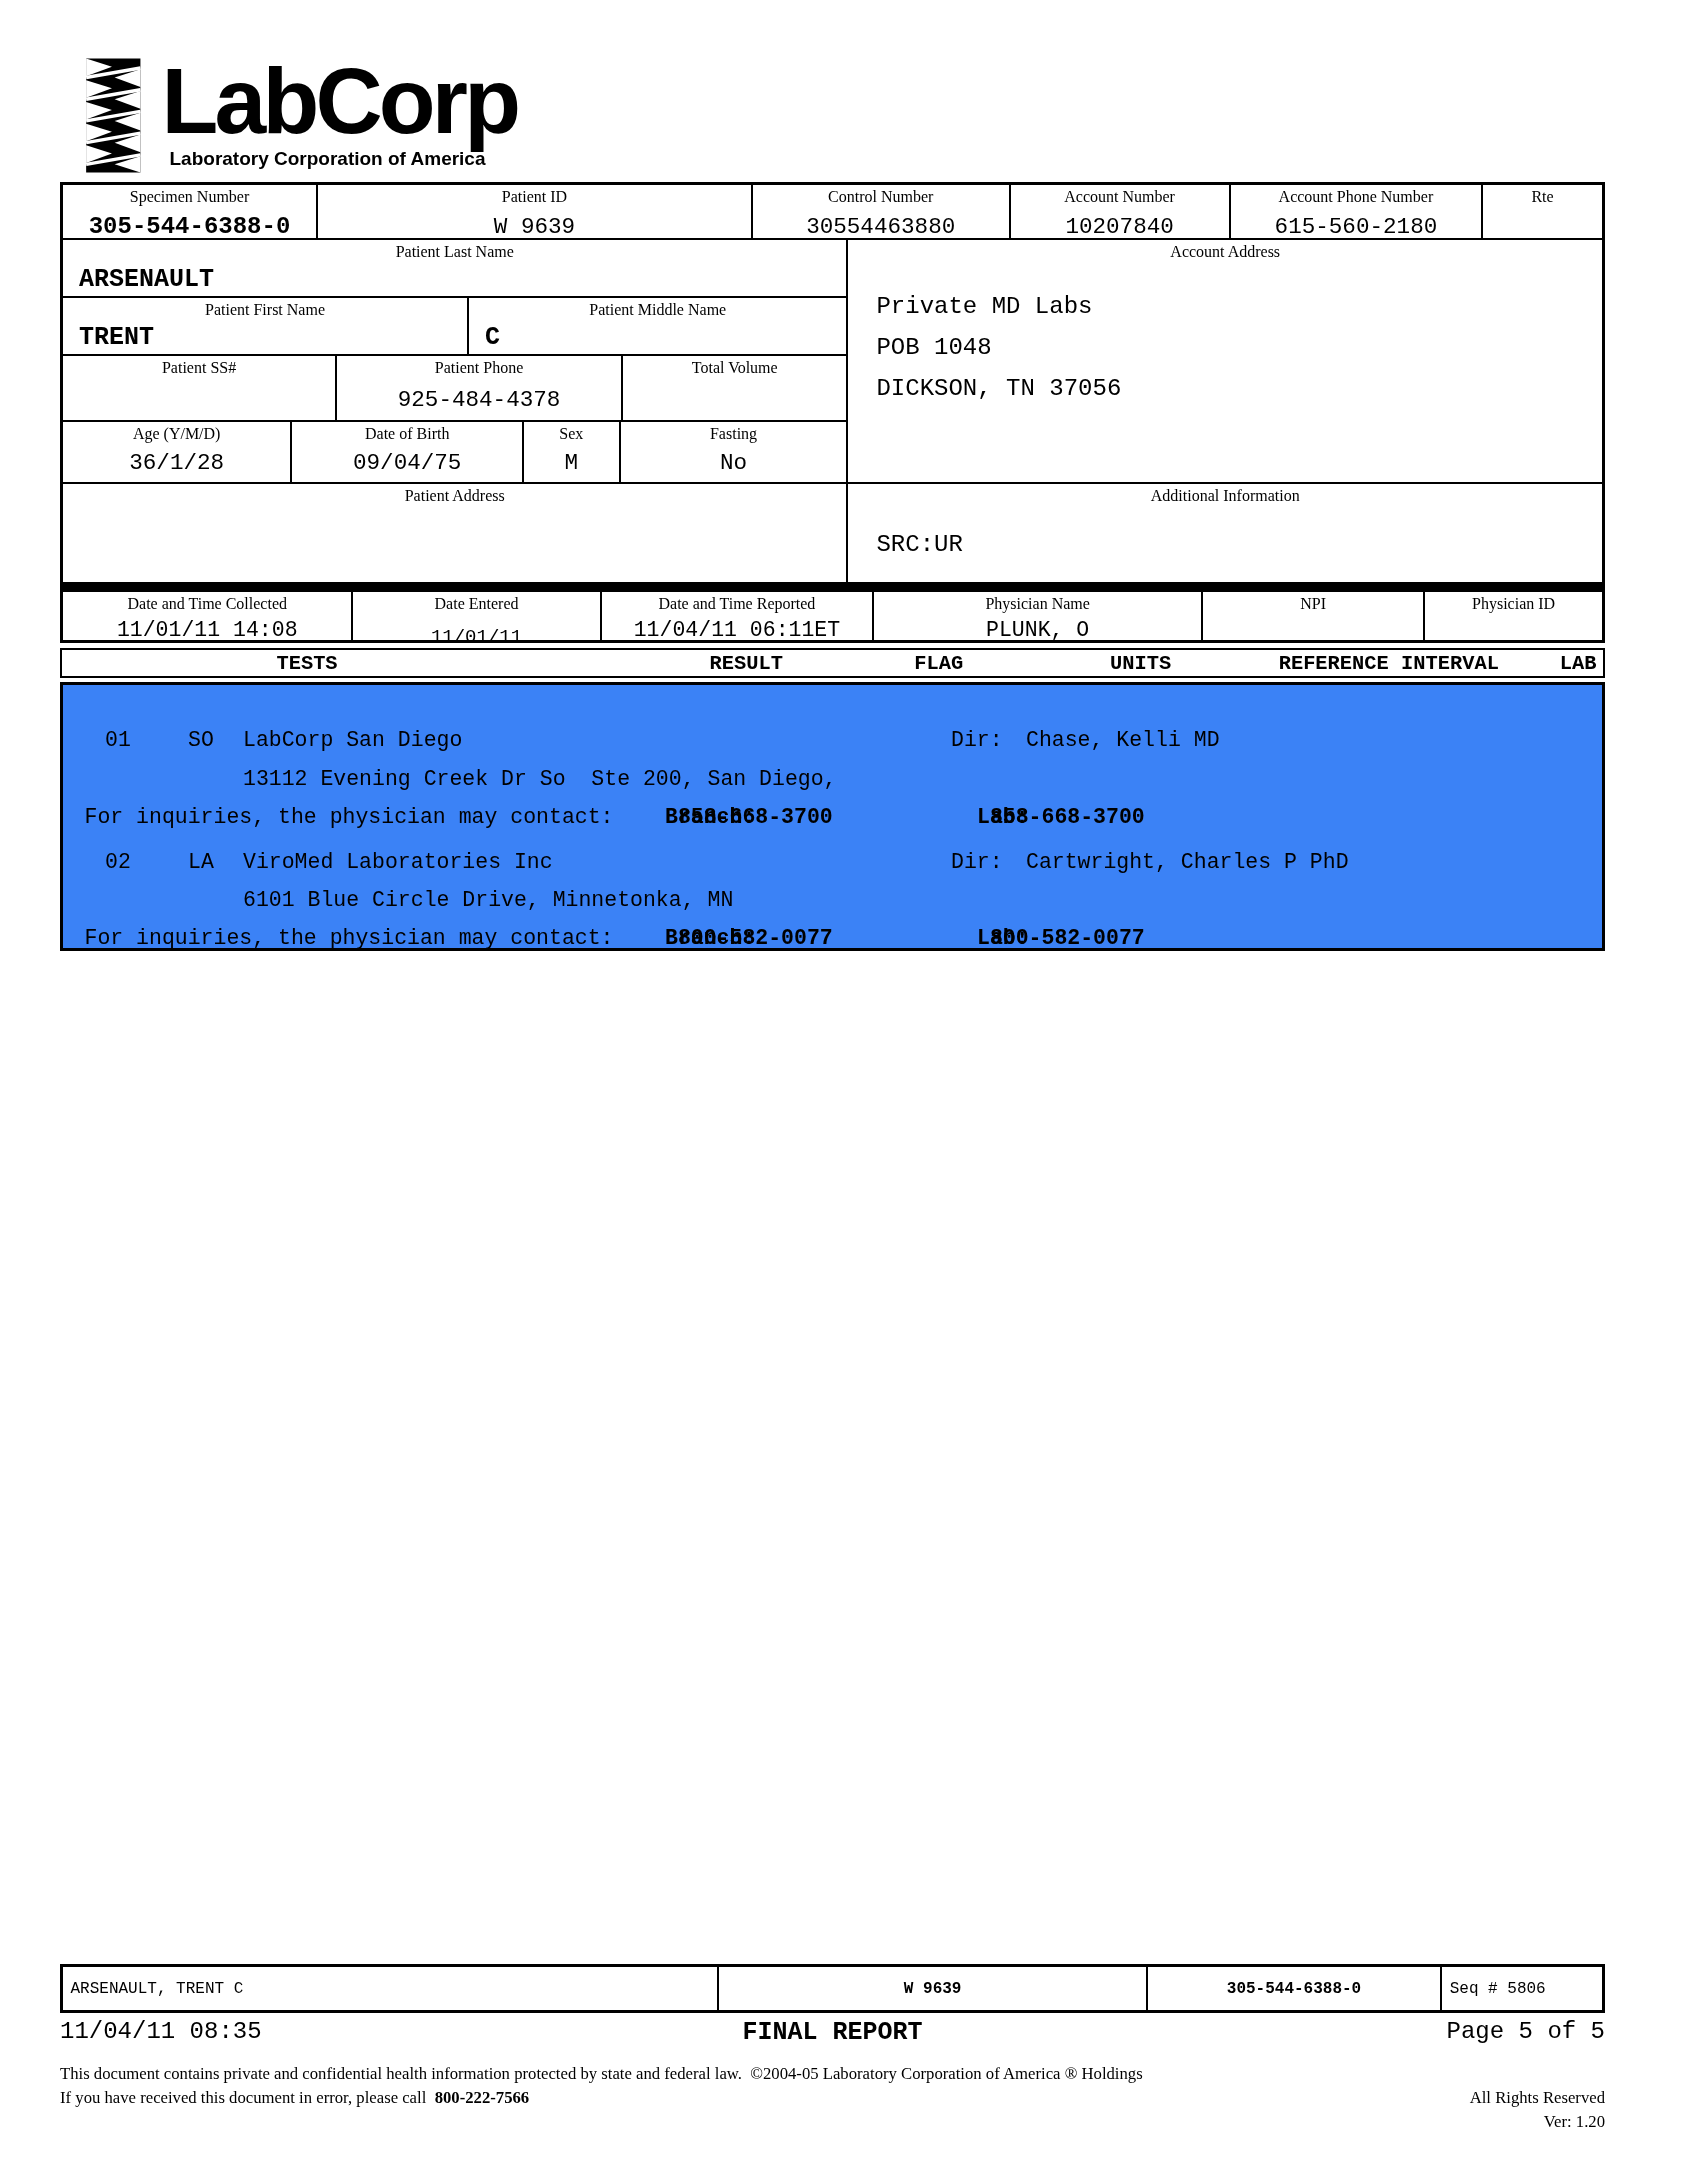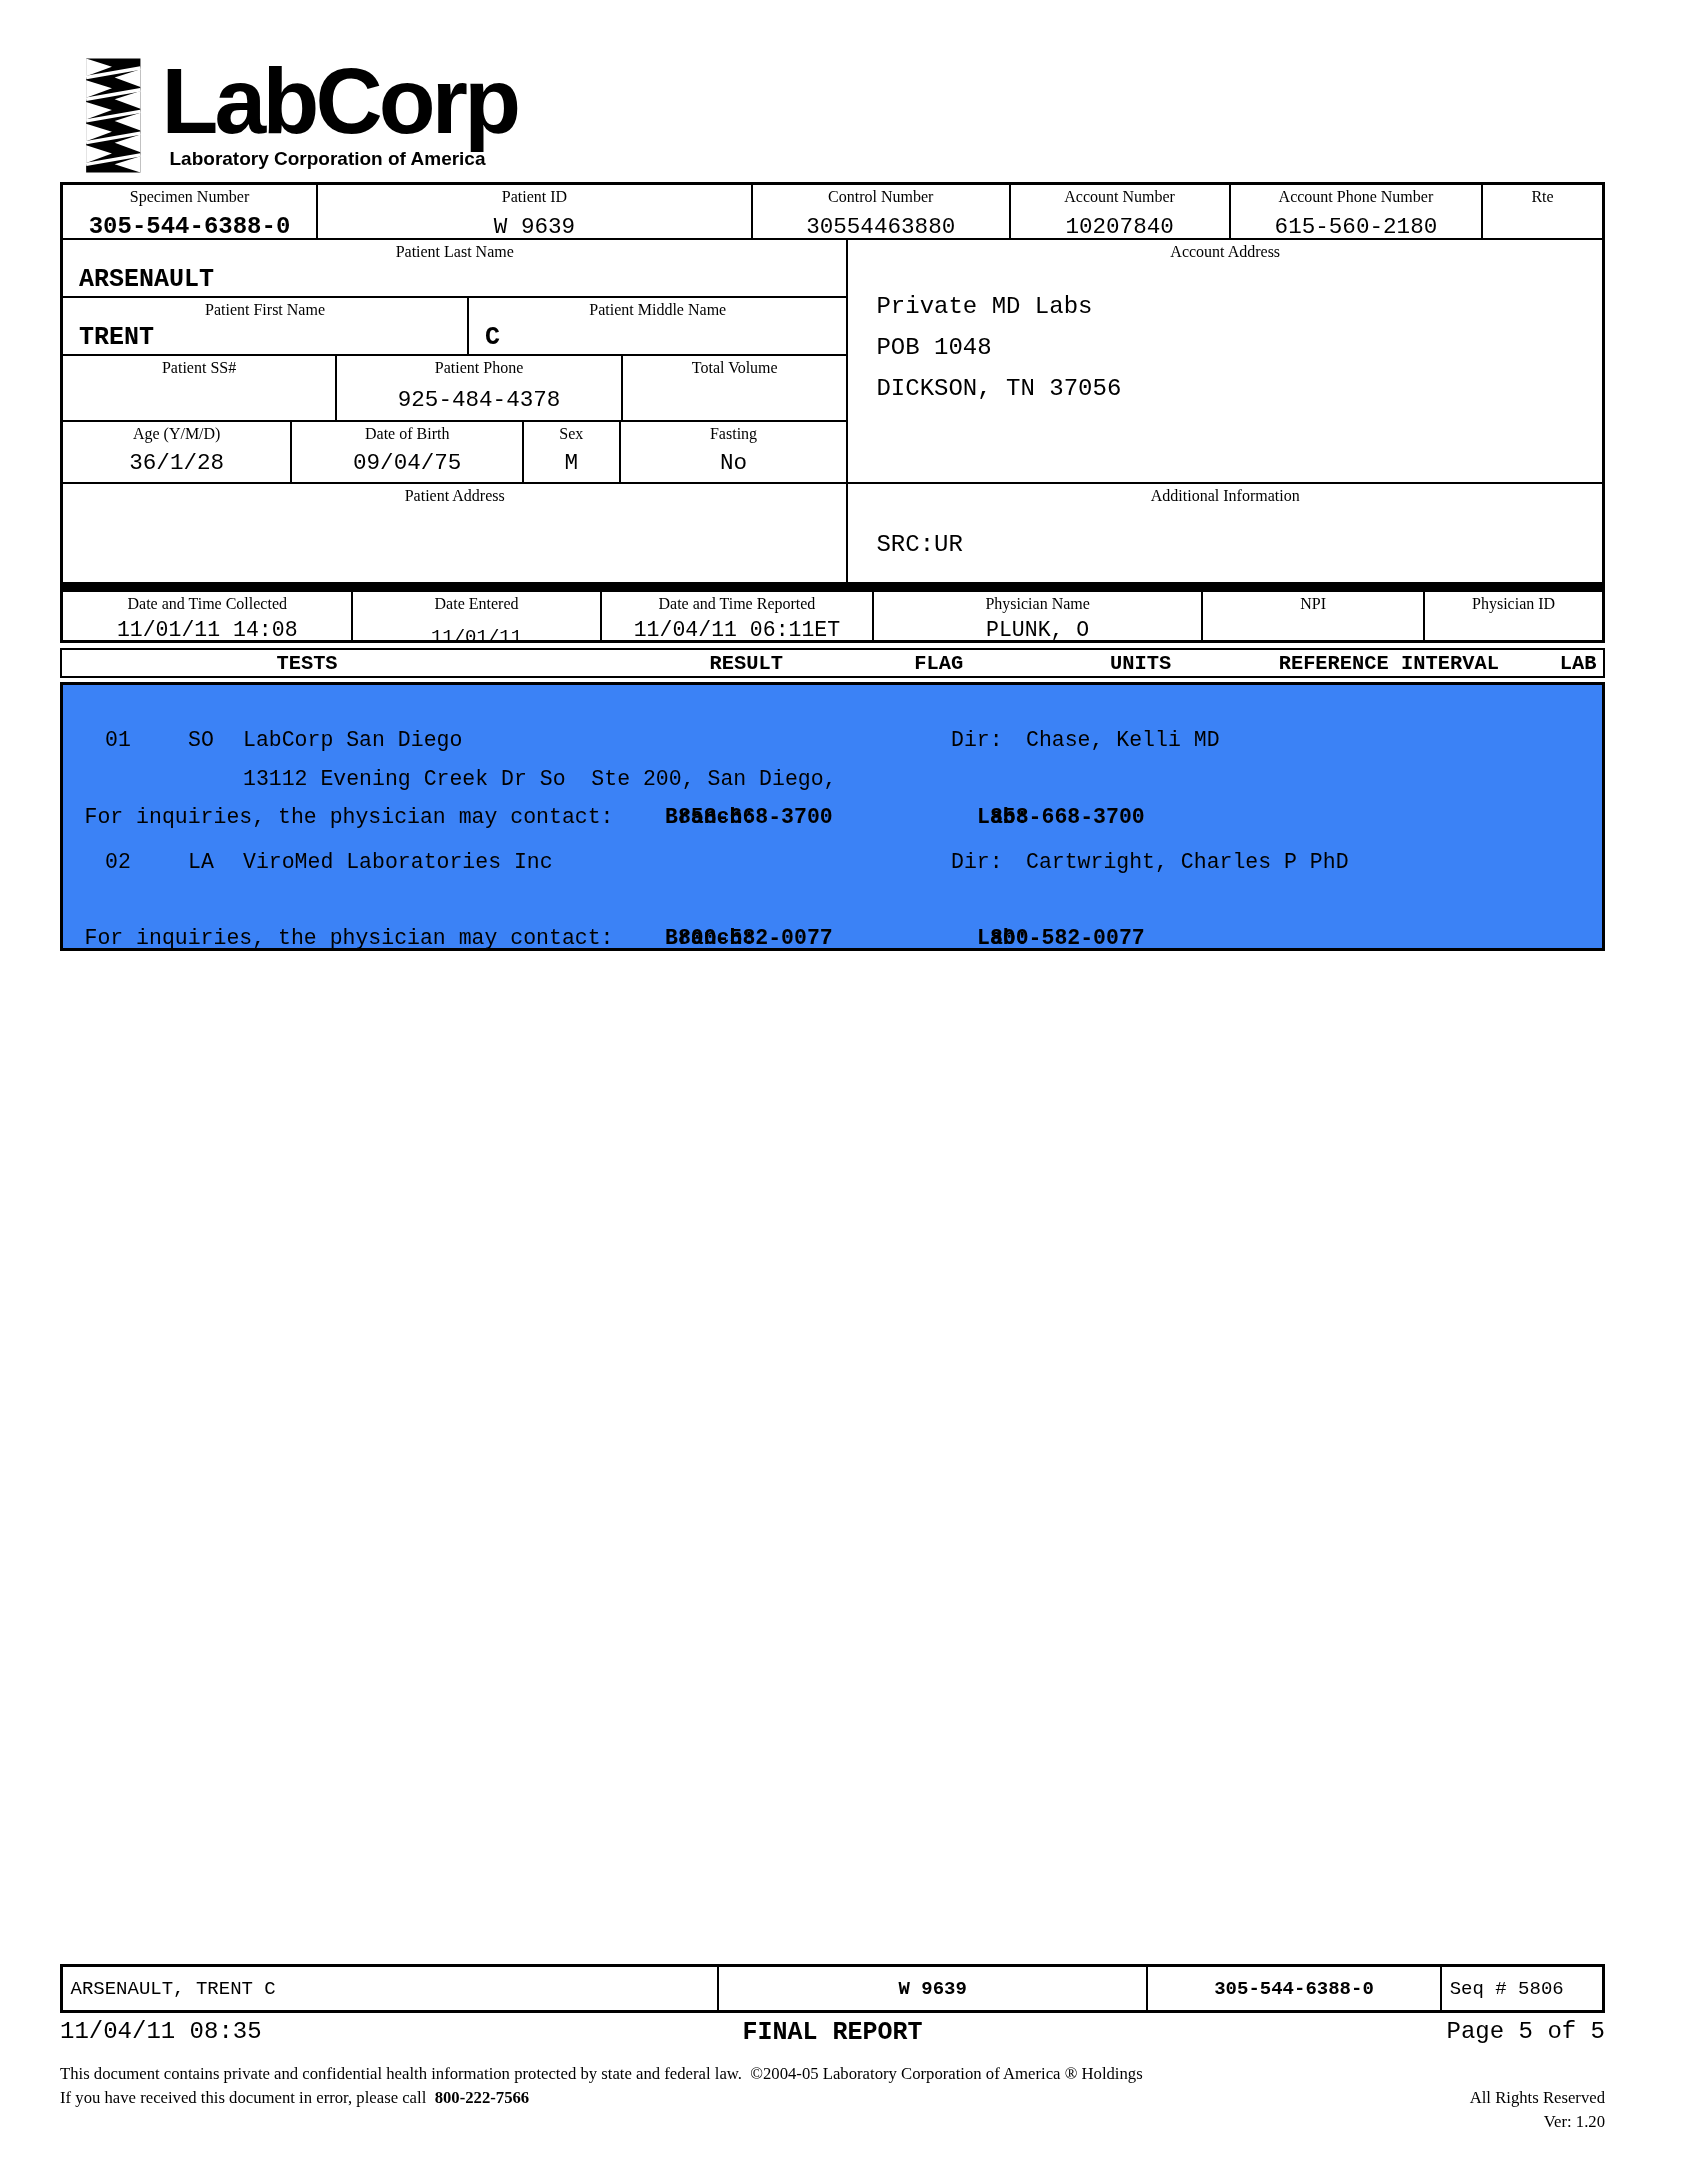--- a/index.html
+++ b/index.html
@@ -44,21 +44,21 @@
   .tests-bar span{position:absolute;top:50%;transform:translate(-50%,-50%);font-size:20.4px;font-weight:bold;font-family:"Liberation Mono","DejaVu Sans Mono",monospace;white-space:pre;}
   .tests-bar .at-right{left:auto;right:6.5px;transform:translate(0,-50%);}
 
   
   .lab-box{position:absolute;left:60px;top:682px;width:1545px;height:269px;border:3.2px solid #000;background:#3b82f6;}
   .lab-line{position:absolute;left:0;right:0;height:28px;}
   .lab-line span{position:absolute;top:0;font-size:21.5px;font-family:"Liberation Mono","DejaVu Sans Mono",monospace;white-space:pre;}
 
   
   .footer-bar{position:absolute;left:60px;top:1964px;width:1545px;height:49px;border:2.7px solid #000;background:#000;display:flex;}
-  .fcell{background:#fff;border:1.6px solid #000;display:flex;align-items:center;font-size:19px;font-family:"Liberation Mono","DejaVu Sans Mono",monospace;}
+  .fcell{background:#fff;border:1.6px solid #000;display:flex;align-items:center;font-size:16px;font-family:"Liberation Mono","DejaVu Sans Mono",monospace;}
   .fcell.pad{padding-left:7.5px;}
   .fcell.center{justify-content:center;}
 
   .report-line{position:absolute;left:60px;top:2018px;width:1545px;height:28px;text-decoration:underline;}
   .report-line .dt{position:absolute;left:0;top:0;font-size:24px;}
   .report-line .fr{position:absolute;left:50%;transform:translateX(-50%);top:0;font-size:25px;font-weight:bold;}
   .report-line .pg{position:absolute;right:0;top:0;font-size:24px;}
 
   .disc1{position:absolute;left:60px;top:2064px;font-size:16.7px;white-space:pre-wrap;}
   .disc2{position:absolute;left:60px;top:2088px;width:1545px;font-size:16.7px;}
@@ -264,20 +264,23 @@
       <span style="left:914px" class="b"><span>Lab:</span> <span>858-668-3700</span></span>
     </div>
 
     <div class="lab-line" style="top:165px">
       <span style="left:42px">02</span>
       <span style="left:125px">LA</span>
       <span style="left:180px">ViroMed Laboratories Inc</span>
       <span style="left:888px">Dir:</span>
       <span style="left:963px">Cartwright, Charles P PhD</span>
     </div>
+    <div class="lab-line" style="top:203px">
+      <span style="left:180px">6101 Blue Circle Drive, Minnetonka, MN</span>
+    </div>
     <div class="lab-line" style="top:241px">
       <span style="left:21.5px">For inquiries, the physician may contact:</span>
       <span style="left:602px" class="b"><span>Branch:</span> <span>800-582-0077</span></span>
       <span style="left:914px" class="b"><span>Lab:</span> <span>800-582-0077</span></span>
     </div>
   </div>
 
   <div class="footer-bar">
     <div class="fcell pad" style="width:42.6%">ARSENAULT, TRENT C</div>
     <div class="fcell center b" style="width:27.8%">W 9639</div>

